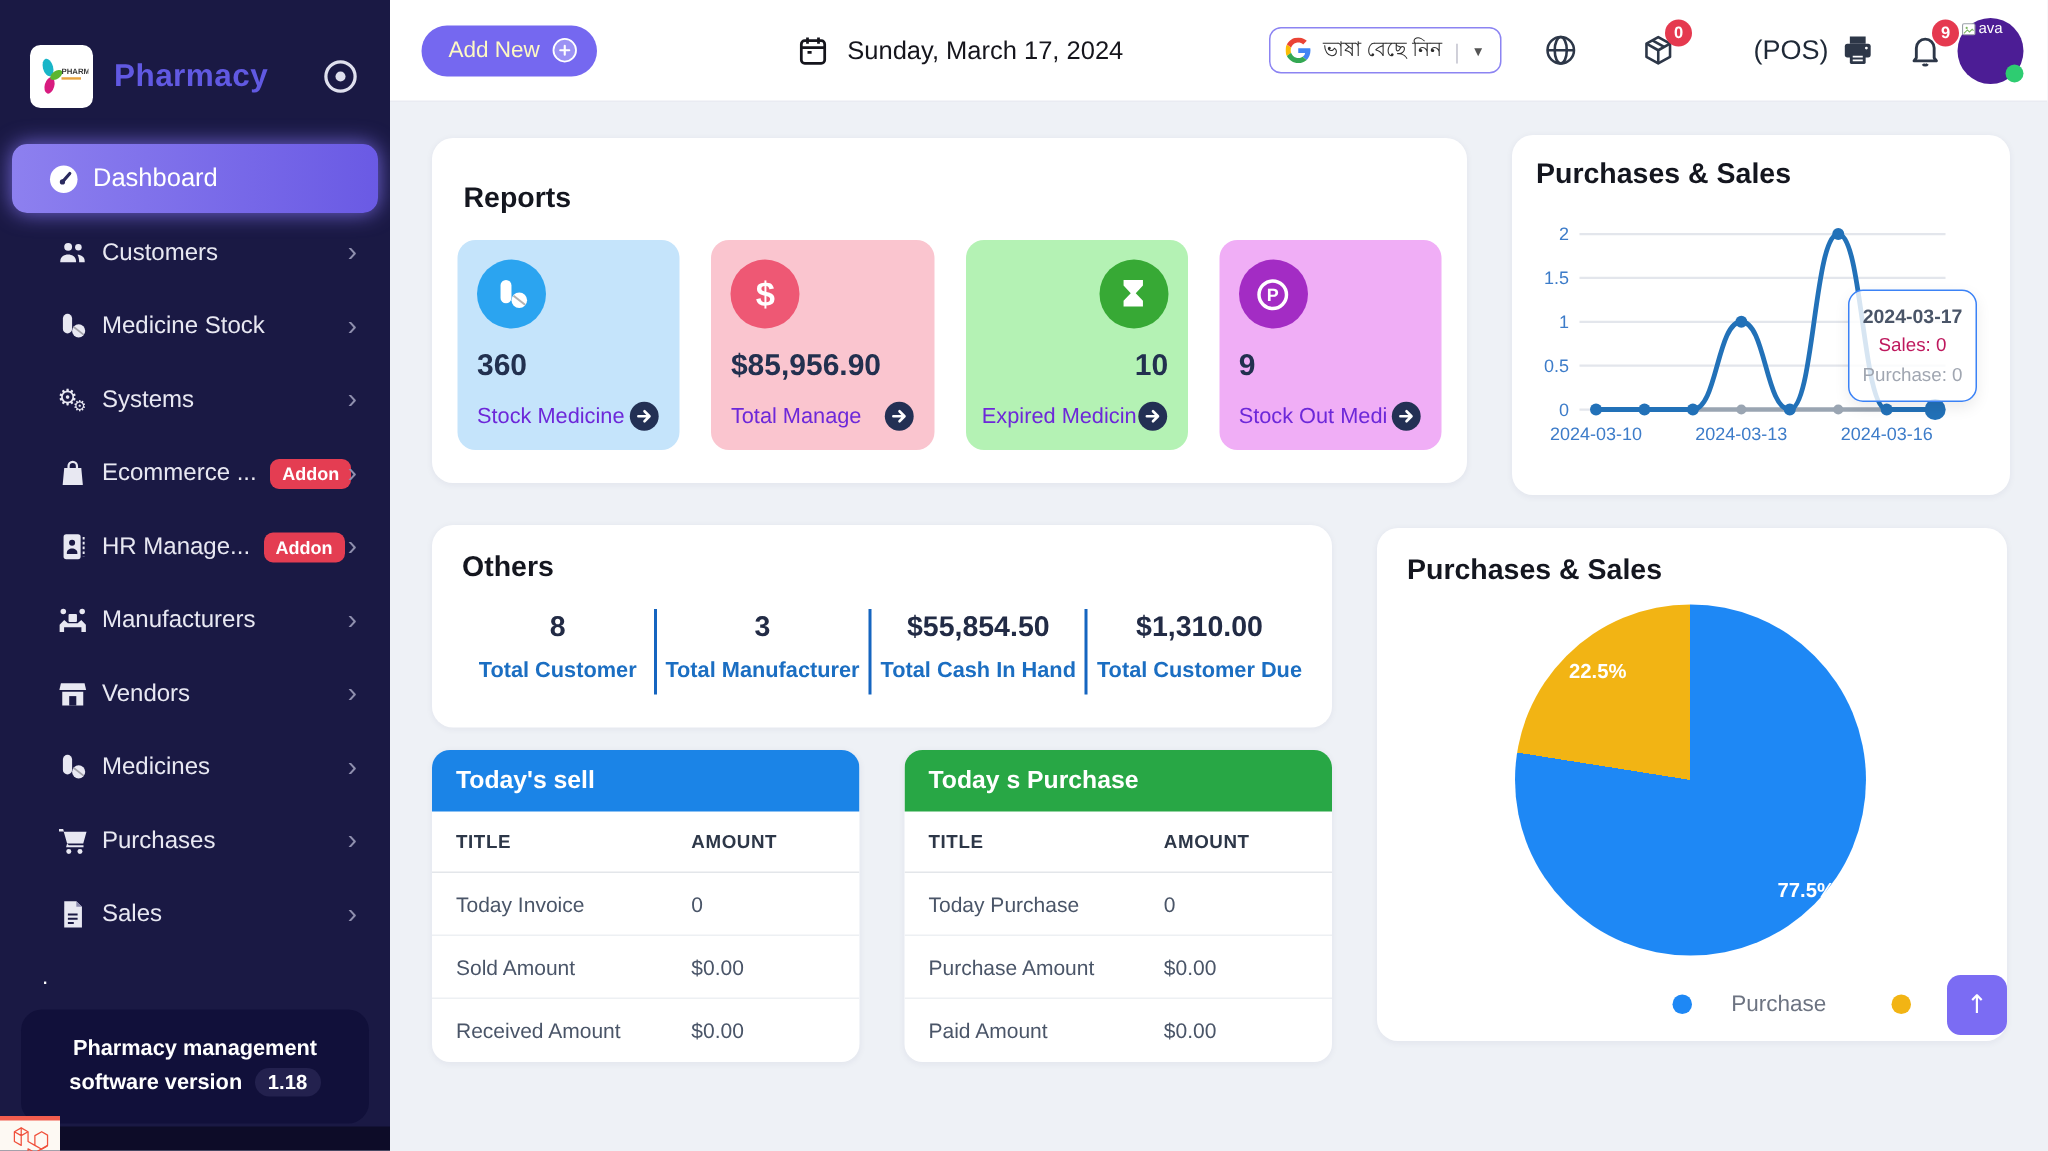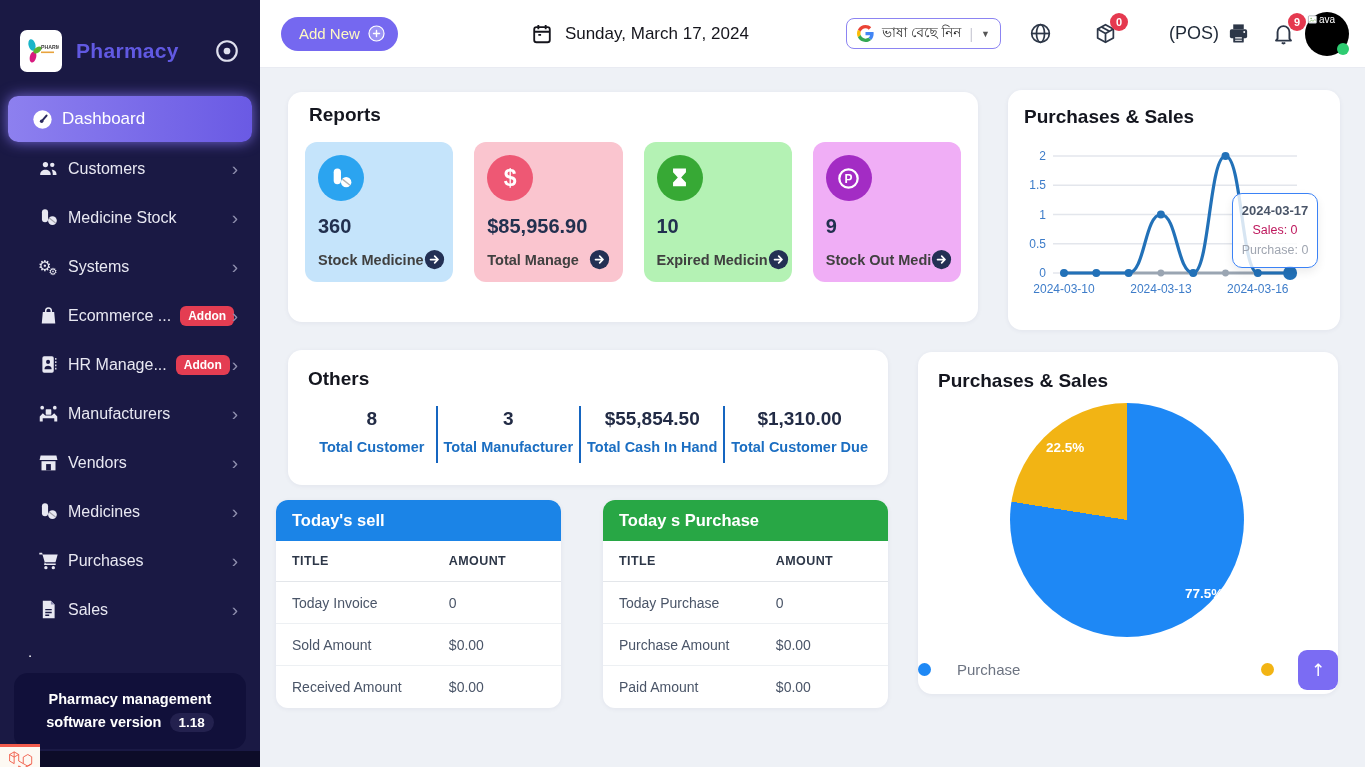--- a/index.html
+++ b/index.html
@@ -62,45 +62,45 @@
   .package-btn { margin-left:42px; }
   .badge { position:absolute; top:-9px; right:-11px; background:#e5394f; color:#fff; font-size:11px;
     font-weight:bold; min-width:18px; height:18px; border-radius:9px; display:flex; align-items:center;
     justify-content:center; padding:0 4px; }
   .pos-label { margin-left:52px; font-size:18px; color:#1f2937; }
   .printer-btn { margin-left:8px; }
   .bell-btn { margin-left:22px; }
   .user-block { margin-left:18px; text-align:right; line-height:1.25; cursor:pointer; }
   .user-name { font-size:16px; font-weight:bold; color:#222b45; }
   .user-role { font-size:13px; color:#8a90a0; }
-  .avatar { position:relative; width:44px; height:44px; border-radius:50%; background:#000000;
+  .avatar { position:relative; width:44px; height:44px; border-radius:50%; background:#4c1d95;
     margin-left:10px; cursor:pointer; overflow:visible; }
   .avatar .ava-inner { position:absolute; left:2px; top:2px; font-size:10px; color:#fff; display:flex; gap:1px; align-items:center; }
   .avatar .ava-inner svg { width:11px; height:11px; }
   .status-dot { position:absolute; right:0px; bottom:1px; width:12px; height:12px; border-radius:50%;
     background:#2ecc71; }
 
   
   .main { position:absolute; left:260px; top:68px; width:1105px; height:699px; background:#eef1f6; }
   .card { position:absolute; background:#fff; border-radius:14px; box-shadow:0 1px 5px rgba(30,40,90,.06); }
   .sec-title { font-size:19px; font-weight:600; color:#14161f; }
 
   
-  .reports { left:28px; top:24px; width:690px; height:230px; padding:12px 14px 14px 14px; }
+  .reports { left:28px; top:24px; width:690px; height:230px; padding:30px 14px 14px 14px; }
   .reports .sec-title { margin:0 0 16px 7px; }
   .stat-row { display:flex; gap:21px; padding:0 3px; }
   .stat-card { flex:1; height:140px; border-radius:12px; padding:13px 13px 12px 13px;
     display:flex; flex-direction:column; cursor:pointer; overflow:hidden; }
   .stat-bubble { width:46px; height:46px; border-radius:50%; display:flex; align-items:center;
     justify-content:center; color:#fff; }
   .stat-bubble svg { width:25px; height:25px; }
   .dollarglyph { font-size:23px; font-weight:bold; color:#fff; }
   .stat-value { margin-top:14px; font-size:20px; font-weight:bold; color:#22304f; }
-  .stat-label-row { margin-top:auto; display:flex; align-items:center; font-size:14.5px; color:#404040;
-    white-space:nowrap;font-weight:bold; }
+  .stat-label-row { margin-top:auto; display:flex; align-items:center; font-size:14.5px; color:#6d28d9;
+    white-space:nowrap; }
   .stat-label-row .go { margin-left:auto; width:21px; height:21px; flex:none; }
   .stat-label-row .go svg { width:21px; height:21px; display:block; }
 
   
   .linechart { left:748px; top:22px; width:332px; height:240px; padding:16px 16px; }
   .lc-svg { position:absolute; left:8px; top:52px; }
   .ax { font-size:12px; fill:#3d7cc9; font-family:"Liberation Sans",sans-serif; }
   .lc-tooltip { position:absolute; left:224px; top:103px; width:86px; background:rgba(255,255,255,.82);
     border:1px solid #3b82f6; border-radius:10px; box-shadow:0 4px 10px rgba(0,0,0,.08);
     padding:7px 6px; text-align:center; line-height:1.55; }
@@ -111,37 +111,37 @@
   
   .others { left:28px; top:282px; width:600px; height:135px; padding:18px 14px 14px 20px; }
   .others-row { display:flex; margin-top:16px; }
   .o-stat { flex:1; text-align:center; padding:2px 6px 8px 6px; }
   .o-stat + .o-stat { border-left:2px solid #1565c0; }
   .o-value { font-size:19px; font-weight:600; color:#222b45; }
   .o-label { margin-top:9px; font-size:14.5px; font-weight:600; color:#1b6ec2; white-space:nowrap; }
 
   
   .ttable { width:285px; top:432px; overflow:hidden; border-radius:12px; }
-  .sell { left:16px; } .purch { left:343px; }
+  .sell { left:28px; } .purch { left:343px; }
   .t-head { height:41px; display:flex; align-items:center; padding-left:16px; color:#fff;
     font-size:16.5px; font-weight:bold; }
   .t-head.blue { background:#1b84e7; } .t-head.green { background:#28a745; }
   .t-cols, .t-row { display:grid; grid-template-columns:62% 38%; padding:0 16px; align-items:center; }
   .t-cols { height:41px; font-size:12.5px; font-weight:bold; color:#2d3748; letter-spacing:.4px;
     border-bottom:1px solid #e3e6ea; }
   .t-row { height:42px; font-size:14px; color:#4a5568; border-bottom:1px solid #edf0f3; }
   .t-row:last-child { border-bottom:none; }
 
   
   .piecard { left:658px; top:284px; width:420px; height:342px; padding:18px 20px; }
   .pie { position:absolute; left:92px; top:51px; width:234px; height:234px; border-radius:50%; }
   .pie-label { position:absolute; color:#fff; font-size:13.5px; font-weight:bold; }
   .pl-yellow { left:36px; top:37px; }
   .pl-blue { left:175px; top:183px; }
-  .legend { position:absolute; left:0; right:0; bottom:16px; display:flex; justify-content:space-between;
+  .legend { position:absolute; left:0; right:0; bottom:16px; display:flex; justify-content:flex-end;
     gap:44px; }
   .leg-item { display:flex; align-items:center; }
   .leg-dot { width:13px; height:13px; border-radius:50%; margin-right:26px; }
   .leg-text { font-size:15px; color:#6d7482; }
 
   .scrolltop { position:absolute; left:1038px; top:582px; width:40px; height:40px; background:#7b6cf3;
     border:none; border-radius:9px; color:#fff; font-size:17px; cursor:pointer;
     font-family:"DejaVu Sans",sans-serif; }
 </style>
 </head>
@@ -405,21 +405,21 @@
           <div class="stat-label-row">
             <span>Total Manage</span>
             <span class="go">
               <svg viewBox="0 0 24 24">
                 <circle cx="12" cy="12" r="11" fill="#233054"></circle>
                 <path d="M7.5 12h8M12.2 8.2l3.8 3.8-3.8 3.8" fill="none" stroke="#fff" stroke-width="2" stroke-linecap="round" stroke-linejoin="round"></path>
               </svg>
             </span>
           </div>
         </div>
-        <div class="stat-card" style="background: rgb(180, 242, 180);">
+        <div class="stat-card" style="background: rgb(180, 242, 180); align-items: flex-end;">
           <div class="stat-bubble" style="background:#37a935">
             <svg viewBox="0 0 24 24" fill="currentColor">
               <path d="M5.8 2.5h12.4v3.6l-4.6 4.9 4.6 4.9v3.6H5.8v-3.6l4.6-4.9-4.6-4.9z"></path>
             </svg>
           </div>
           <div class="stat-value">10</div>
           <div class="stat-label-row">
             <span>Expired Medicin</span>
             <span class="go">
               <svg viewBox="0 0 24 24">

